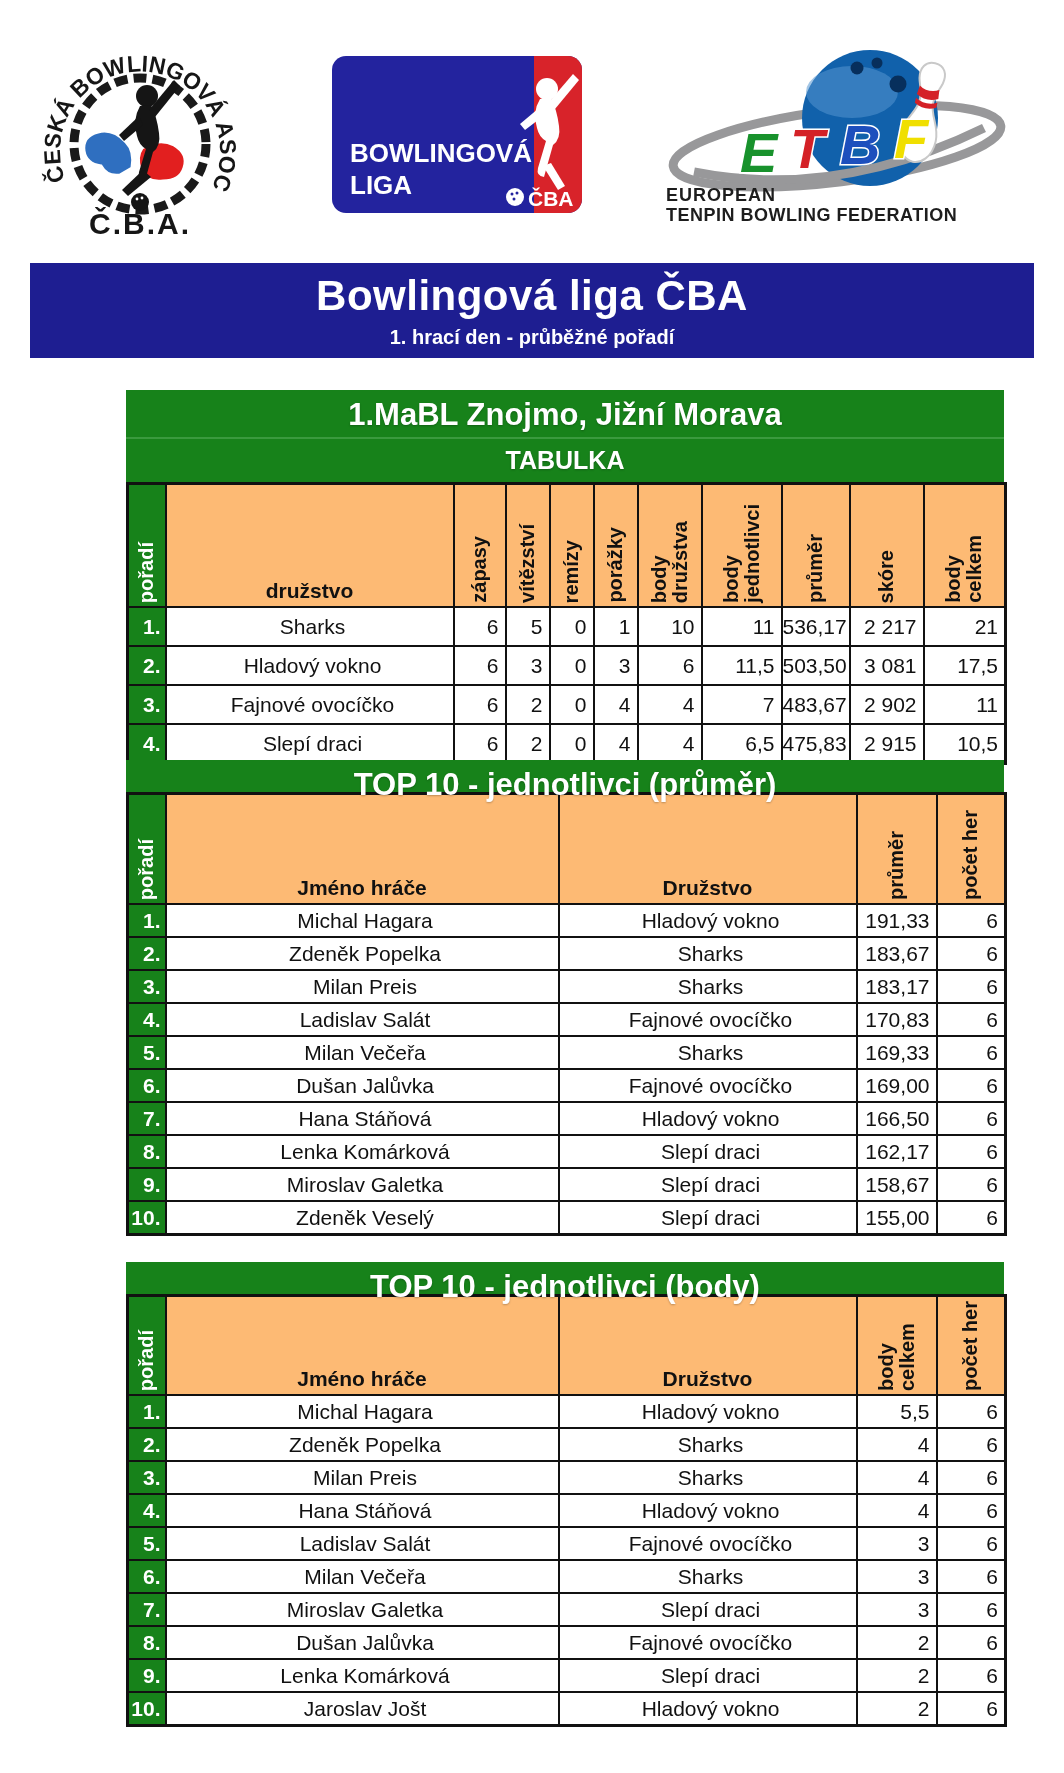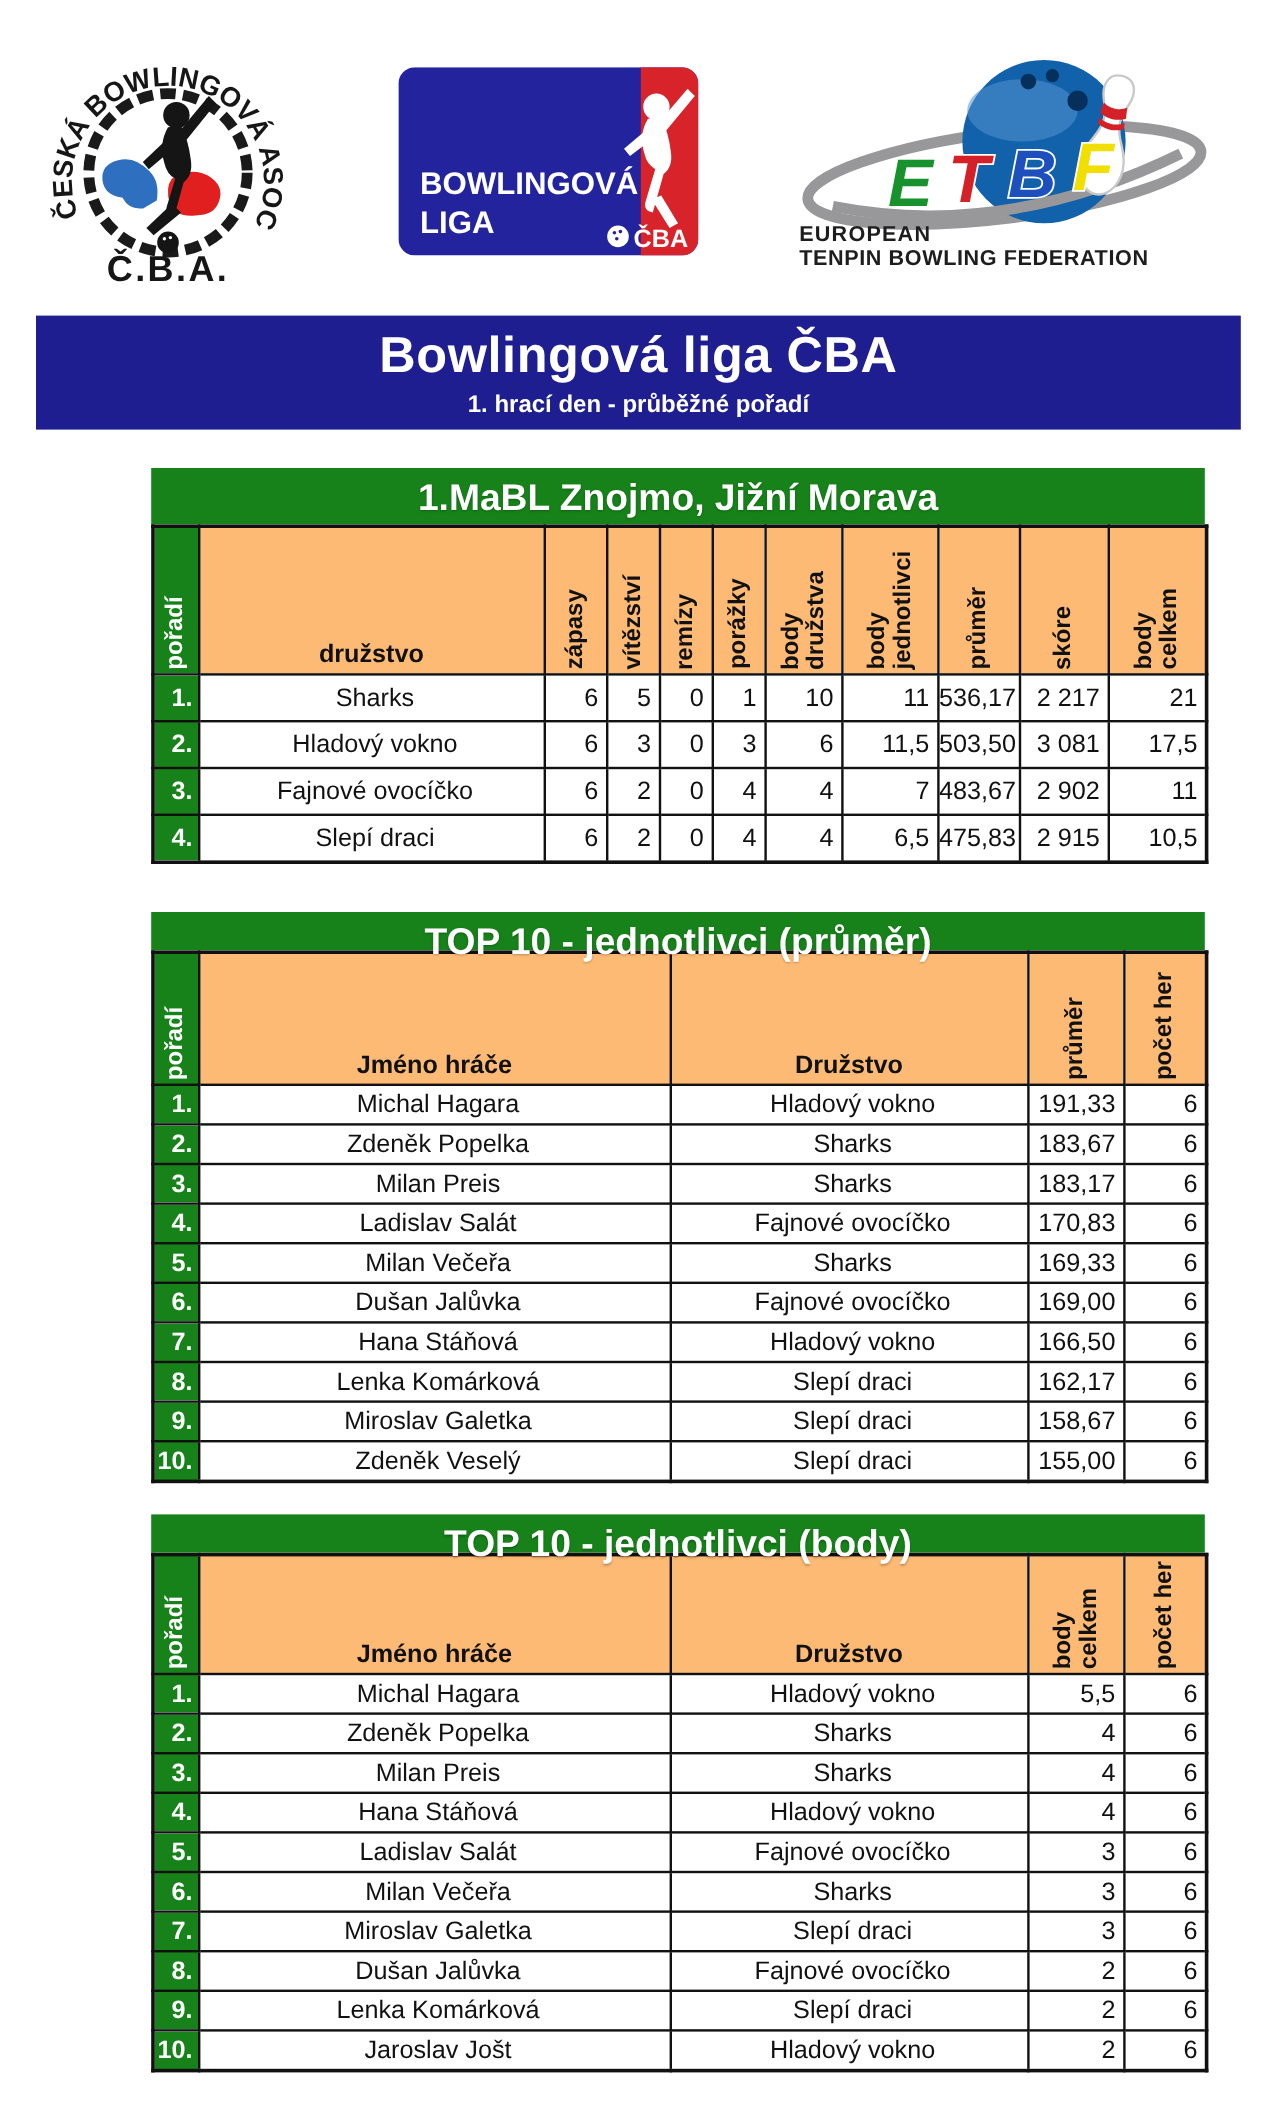--- a/index.html
+++ b/index.html
@@ -126,20 +126,21 @@
   <text x="14" y="175" font-size="18" font-weight="bold" fill="#1d1d1d" letter-spacing="0.5">TENPIN BOWLING FEDERATION</text>
 </svg>
 
 <div class="navy">
   <div class="t">Bowlingová liga ČBA</div>
   <div class="s">1. hrací den - průběžné pořadí</div>
 </div>
 
 <div class="sec t1" id="sec-standings">
   <div class="bar bar1">1.MaBL Znojmo, Jižní Morava</div>
+  <div class="bar bar2">TABULKA</div>
   <table>
     <colgroup>
       <col style="width:38px">
         <col style="width:288px">
         <col style="width:52px">
       <col style="width:44px">
         <col style="width:44px">
         <col style="width:44px">
       <col style="width:64px">
         <col style="width:80px">

